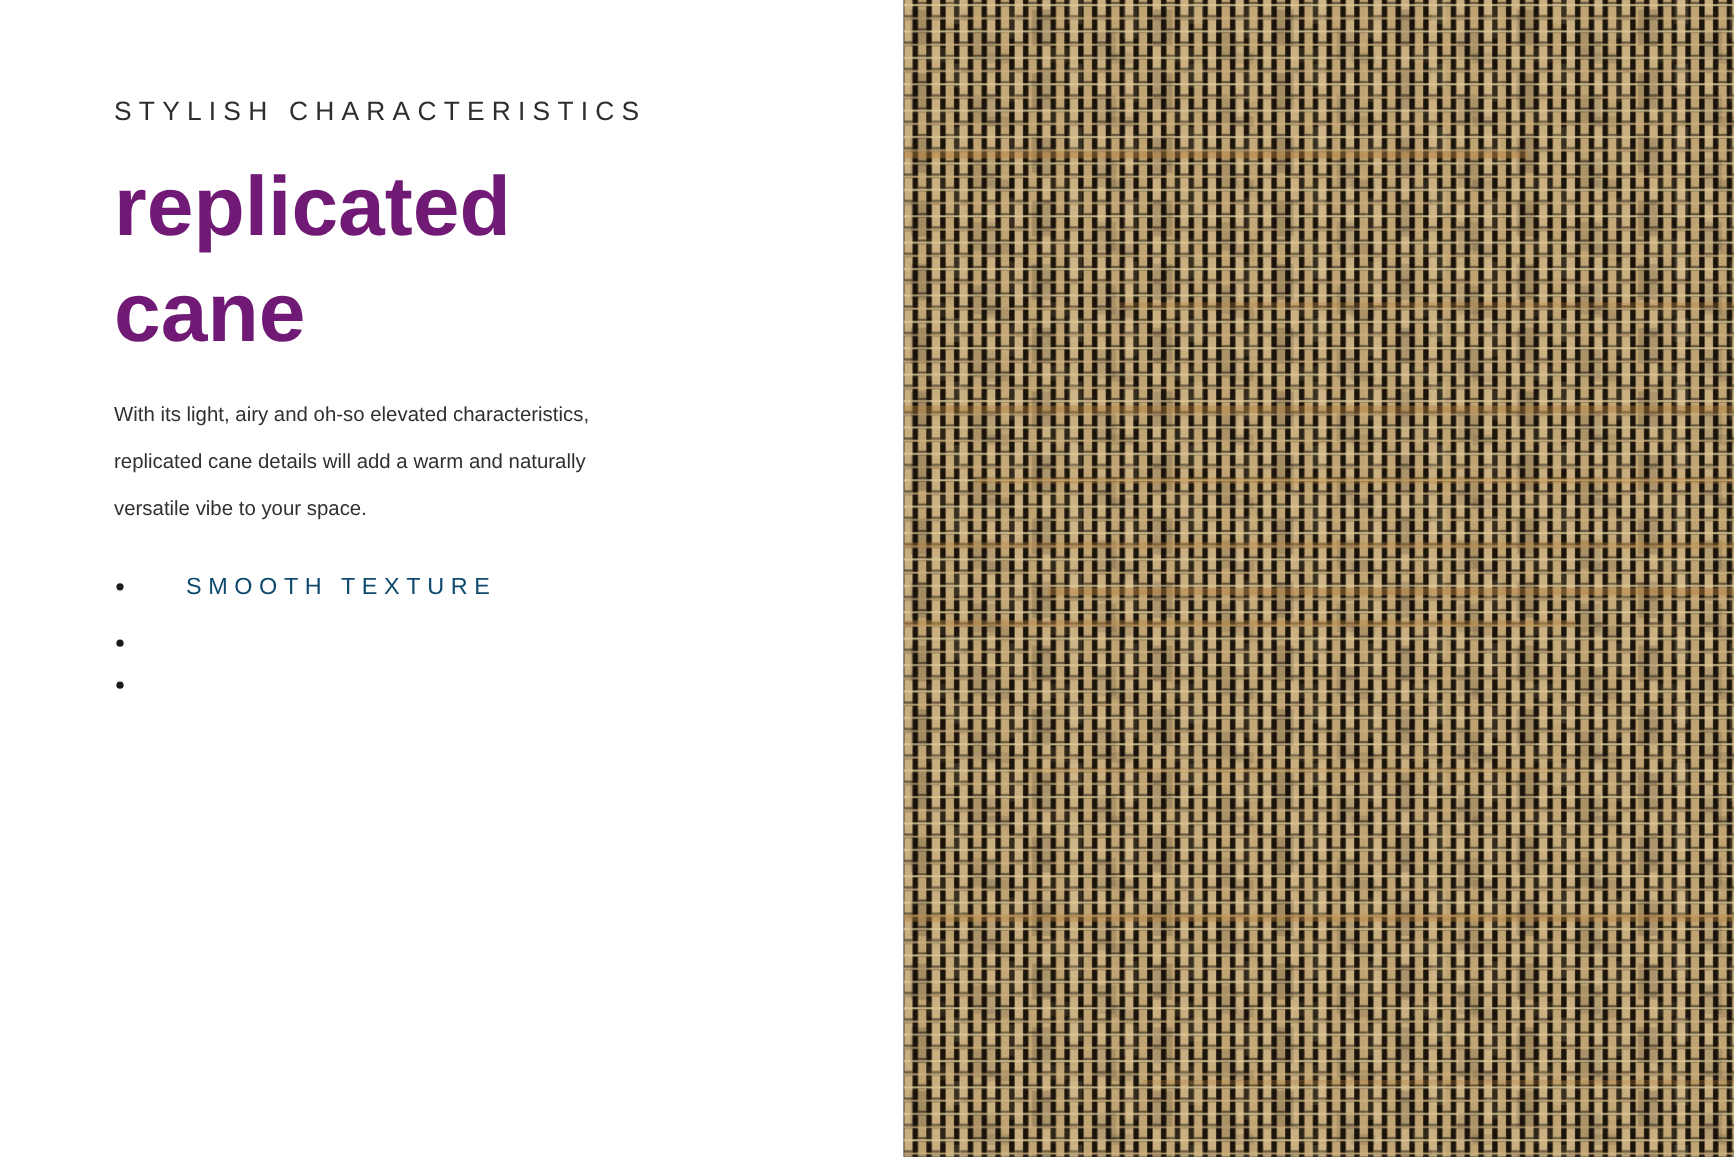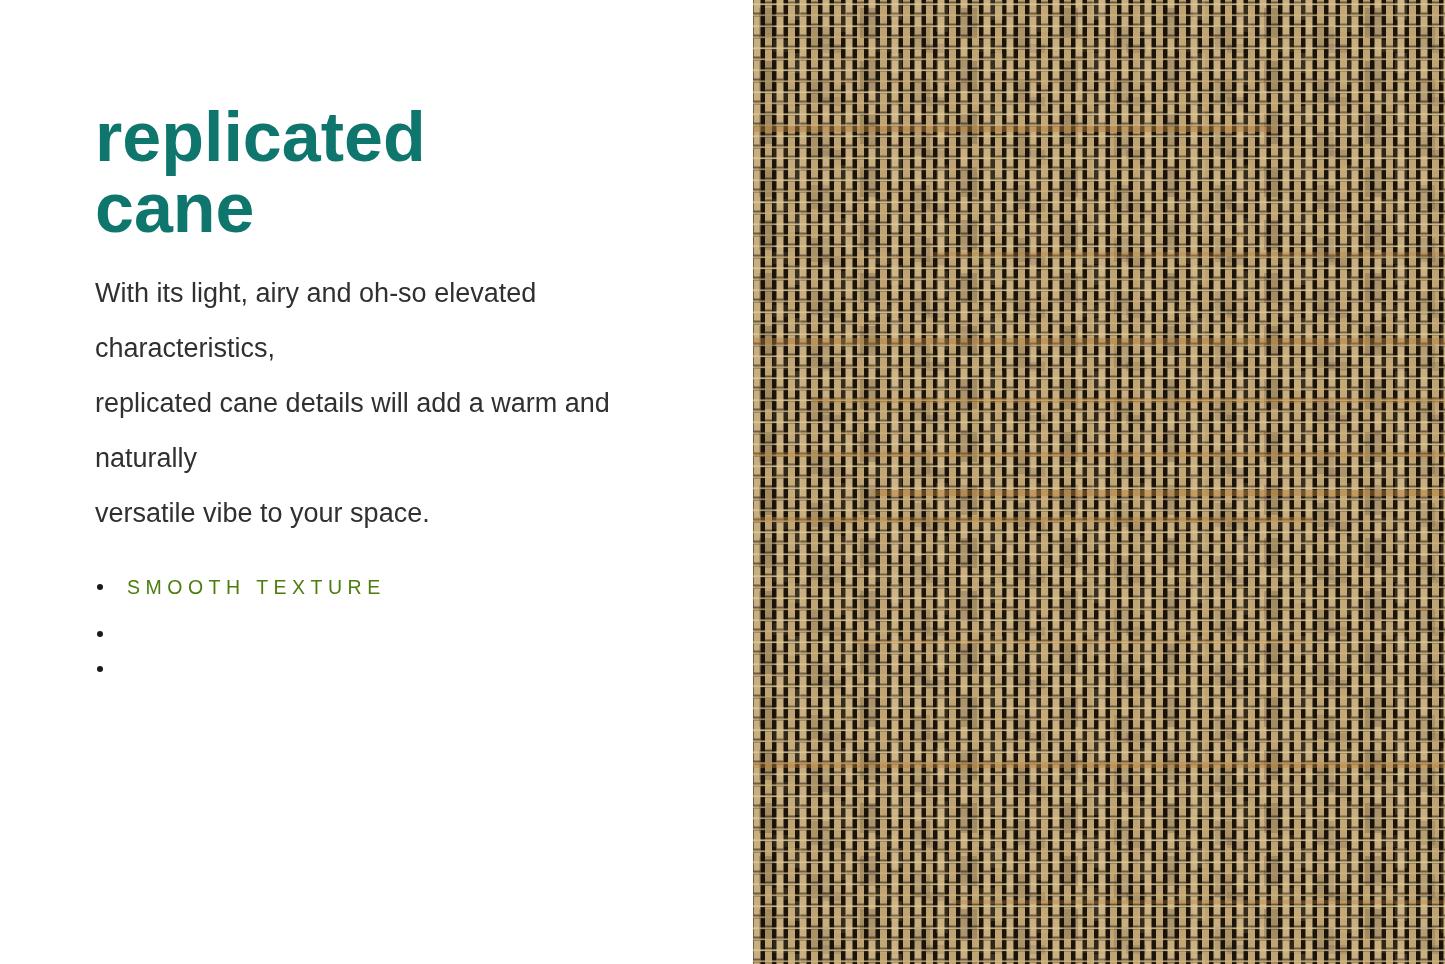--- a/index.html
+++ b/index.html
@@ -25,48 +25,49 @@
     font-weight: 400;
     letter-spacing: 6px;
     color: #2e2e2e;
     line-height: 26px;
   }
 
   .title {
     margin: 22px 0 0 0;
     font-size: 70px;
     font-weight: 700;
-    line-height: 71px;
+    line-height: 88px;
     letter-spacing: 0px;
-    color: #0f766e;
+    color: #701a75;
     white-space: pre-line;
   }
 
   .desc {
     margin: 22px 0 0 0;
-    font-size: 27px;
+    font-size: 17px;
     font-weight: 400;
-    line-height: 55px;
+    line-height: 39px;
     color: #303030;
     white-space: pre-line;
   }
 
   .features {
     margin: 32px 0 0 0;
     padding: 0;
     list-style: none;
   }
   .features li {
     display: flex;
     align-items: flex-start;
     margin: 0 0 18px 0;
     font-size: 19.5px;
     letter-spacing: 5.5px;
     line-height: 29px;
-    color: #4d7c0f;
+    color: #0c4a6e;
+    gap: 28px;
   }
   .dot {
     flex: none;
     width: 6px;
     height: 6px;
     border-radius: 50%;
     background: #1a1a1a;
     margin: 11px 24px 0 2px;
   }
   .feat-text { white-space: pre-line; }
@@ -80,20 +81,21 @@
     background: #1b140b;
   }
   .swatch svg { display: block; width: 100%; height: 100%; }
 </style>
 </head>
 <body>
 
 <div class="page">
 
   <section class="content">
+    <div class="eyebrow">STYLISH CHARACTERISTICS</div>
 
     <h1 class="title">replicated
 cane</h1>
 
     <p class="desc">With its light, airy and oh-so elevated characteristics,
 replicated cane details will add a warm and naturally
 versatile vibe to your space.</p>
 
     <ul class="features">
       <li>

